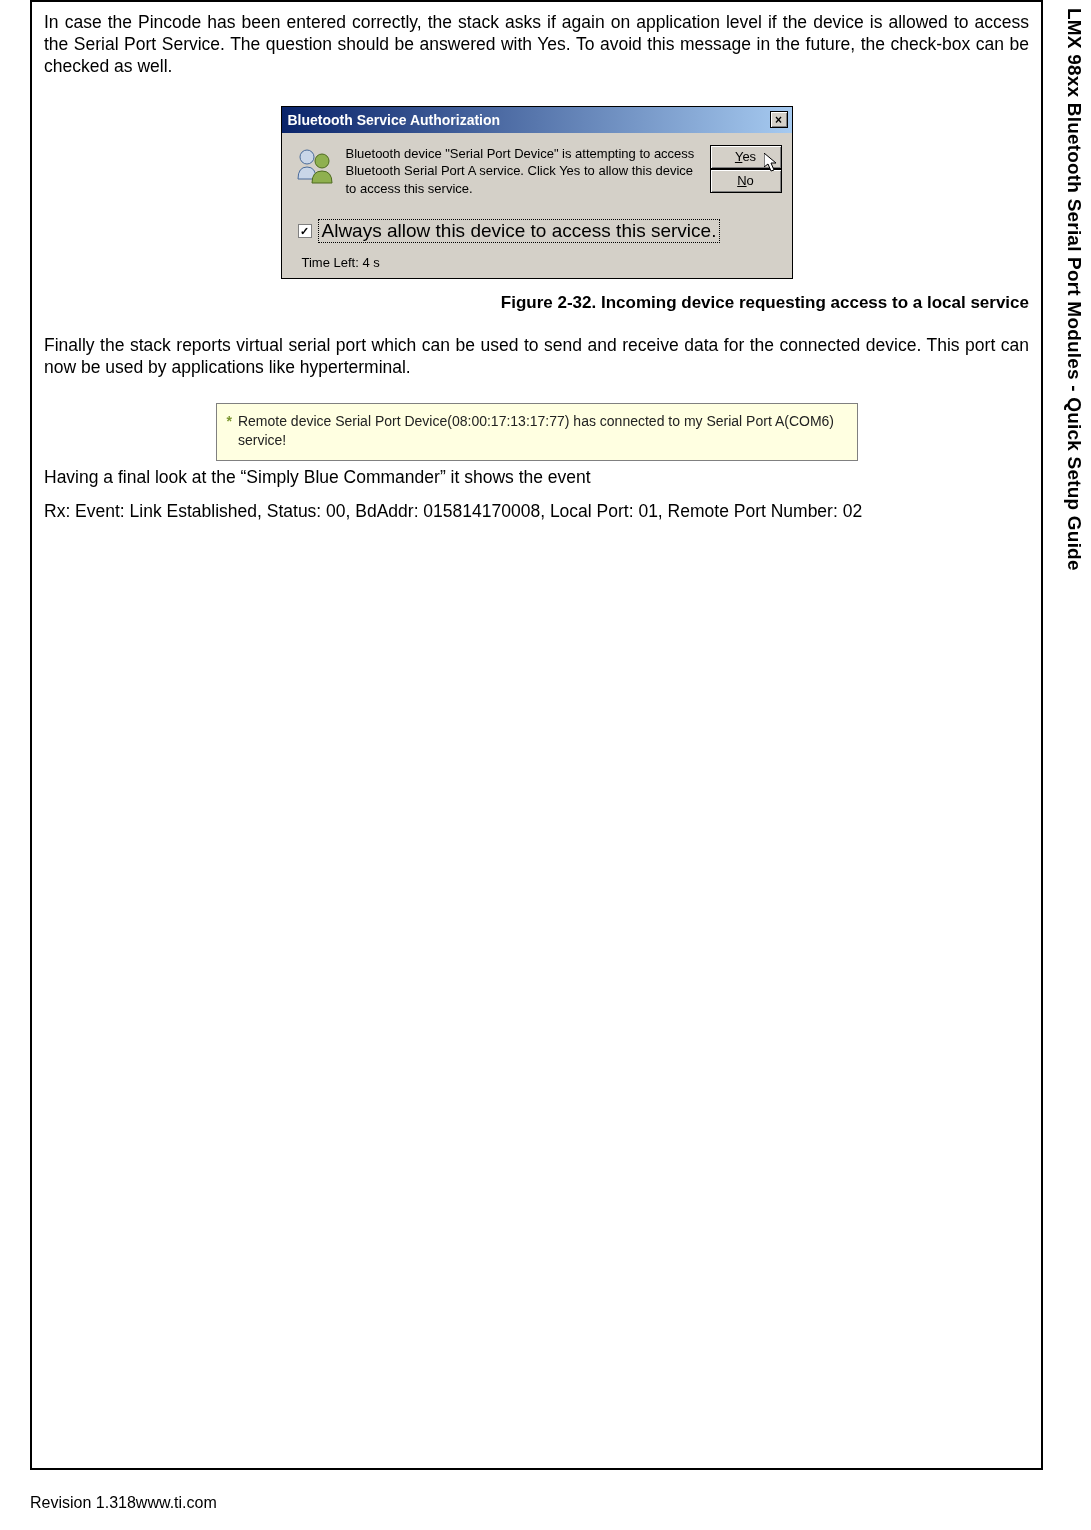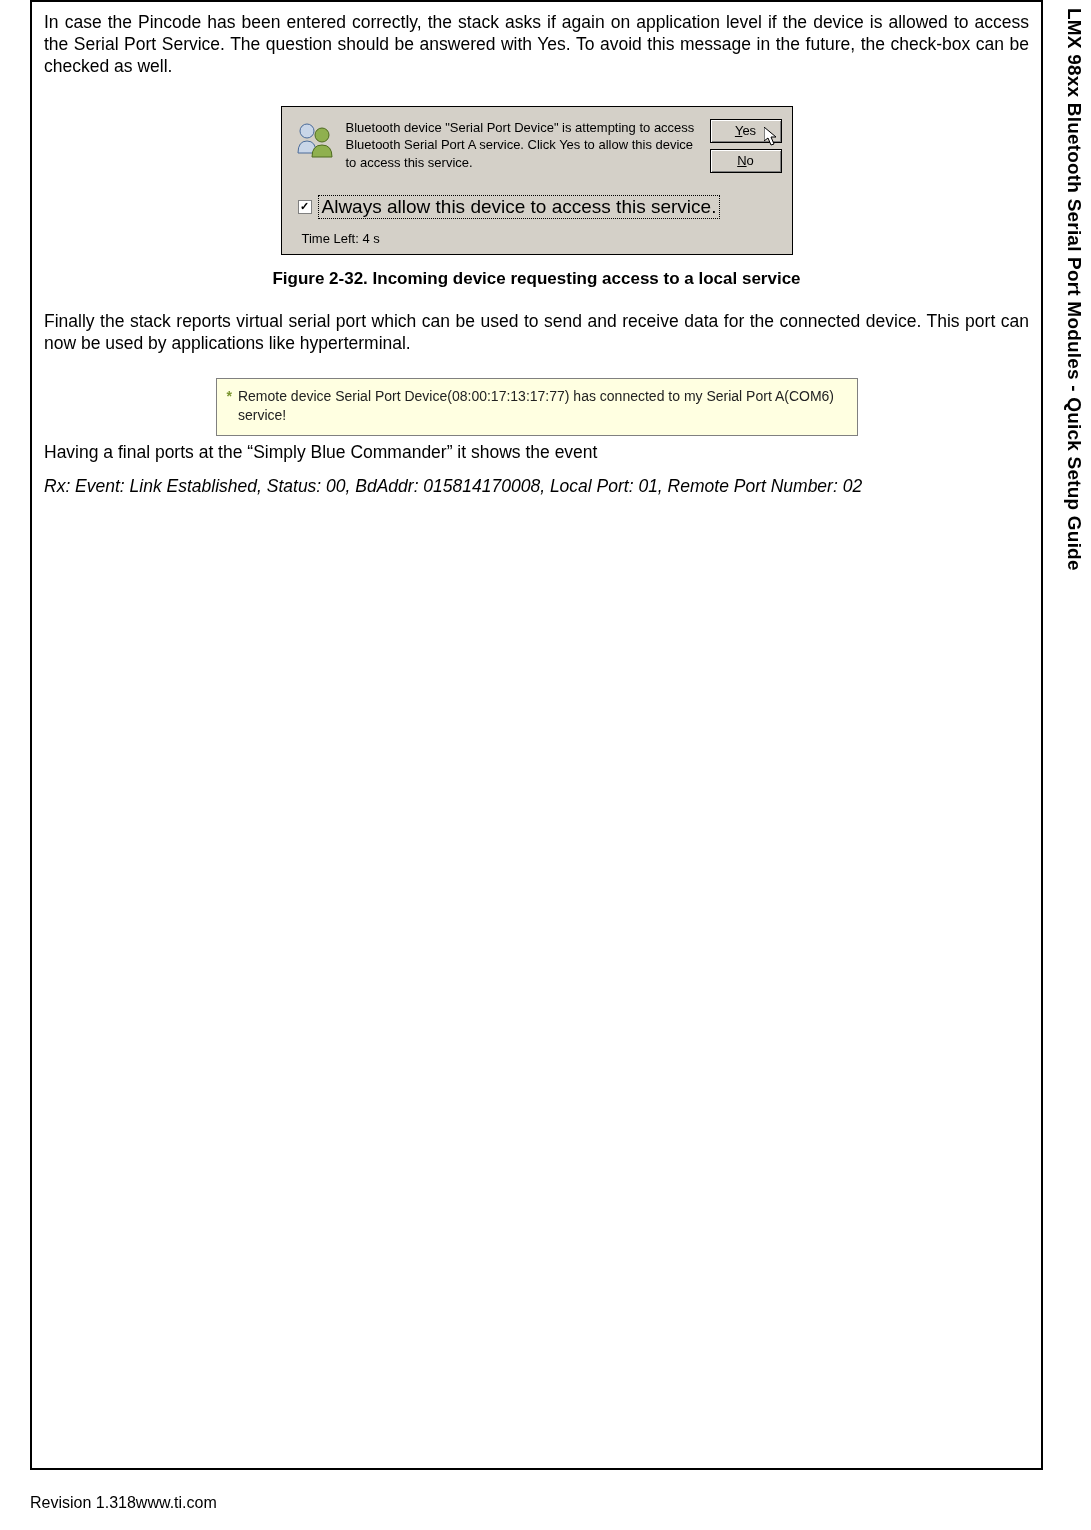--- a/index.html
+++ b/index.html
@@ -39,26 +39,26 @@
     white-space: nowrap;
     letter-spacing: 0.2px;
   }
   .body-text {
     font-size: 17.5px;
     line-height: 1.25;
     margin: 0 0 12px 0;
   }
   .justify { text-align: justify; }
   .fig-caption {
-    text-align: center;
+    text-align: right;
     font-weight: bold;
     font-size: 17px;
     margin: 14px 0 22px 0;
   }
-  .italic { font-style: italic; }
+  .italic { }
   .footer {
     position: absolute;
     bottom: 18px;
     left: 30px;
     right: 48px;
     font-size: 16px;
     display: flex;
   }
 
   
@@ -112,21 +112,21 @@
     display: flex; align-items: center; justify-content: center;
     position: relative;
   }
   .d1-icon svg { width: 44px; height: 44px; }
   .d1-msg {
     flex: 1;
     line-height: 1.35;
     padding-top: 2px;
   }
   .d1-btns {
-    display: flex; flex-direction: column; gap: 6px;
+    display: flex; flex-direction: column; 
     padding-top: 2px;
     position: relative;
   }
   .winbtn {
     width: 72px; height: 24px;
     background: #d4d0c8;
     border: 1px solid #000;
     box-shadow: inset 1px 1px 0 #fff, inset -1px -1px 0 #808080;
     font-family: Tahoma, Arial, sans-serif;
     font-size: 13px;
@@ -193,20 +193,24 @@
 </head>
 <body>
 
 <div class="page">
   <div class="bordered-area">
 
     <p class="body-text justify">In case the Pincode has been entered correctly, the stack asks if again on application level if the device is allowed to access the Serial Port Service. The question should be answered with Yes. To avoid this message in the future, the check-box can be checked as well.</p>
 
     <div class="dialog1-wrap">
       <div class="dialog1">
+        <div class="titlebar">
+          <span class="t-label">Bluetooth Service Authorization</span>
+          <span class="closebtn">×</span>
+        </div>
         <div class="dialog1-body">
           <div class="d1-top">
             <div class="d1-icon">
               <svg viewBox="0 0 44 44">
                 <circle cx="15" cy="14" r="7" fill="#c9d6e8" stroke="#4a6b99" stroke-width="1"></circle>
                 <path d="M6 36 Q6 24 15 24 Q24 24 24 36 Z" fill="#c9d6e8" stroke="#4a6b99" stroke-width="1"></path>
                 <circle cx="30" cy="18" r="7" fill="#8fb04f" stroke="#4e6b20" stroke-width="1"></circle>
                 <path d="M20 40 Q20 28 30 28 Q40 28 40 40 Z" fill="#8fb04f" stroke="#4e6b20" stroke-width="1"></path>
               </svg>
             </div>
@@ -237,21 +241,21 @@
     <p class="body-text justify">Finally the stack reports virtual serial port which can be used to send and receive data for the connected device. This port can now be used by applications like hyperterminal.</p>
 
     <div class="notif-wrap">
       <div class="notif">
         <span class="star">*</span>
         <span>Remote device Serial Port Device(08:00:17:13:17:77)  has connected to my  Serial Port A(COM6) service!</span>
       </div>
     </div>
 
 
-    <p class="body-text">Having a final ports at the “Simply Blue Commander” it shows the event</p>
+    <p class="body-text">Having a final look at the “Simply Blue Commander” it shows the event</p>
     <p class="body-text italic">Rx: Event: Link Established, Status: 00, BdAddr: 015814170008, Local Port: 01, Remote Port Number: 02</p>
 
   </div>
 
   <div class="sidetab">LMX 98xx Bluetooth Serial Port Modules - Quick Setup Guide</div>
 
   <div class="footer">
     <span>Revision 1.3</span>
     <span>18</span>
     <span>www.ti.com</span>

